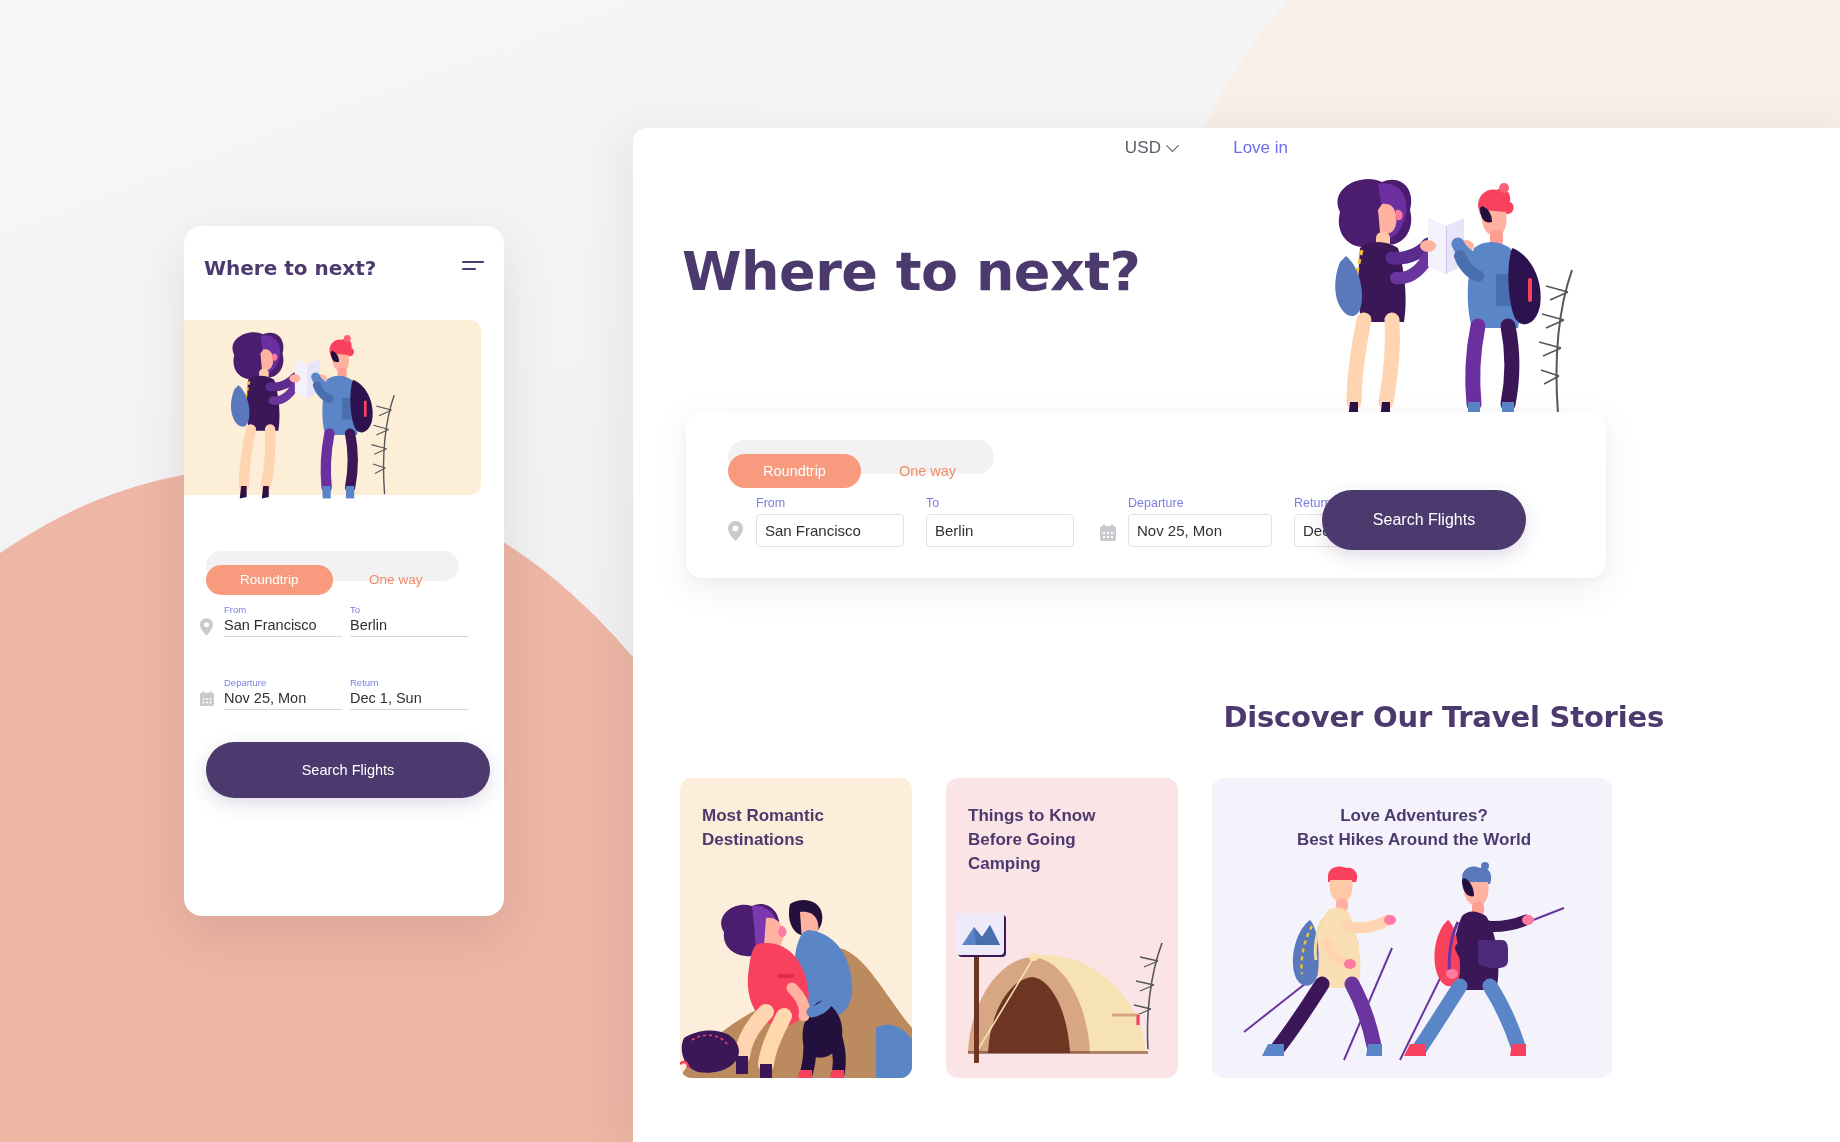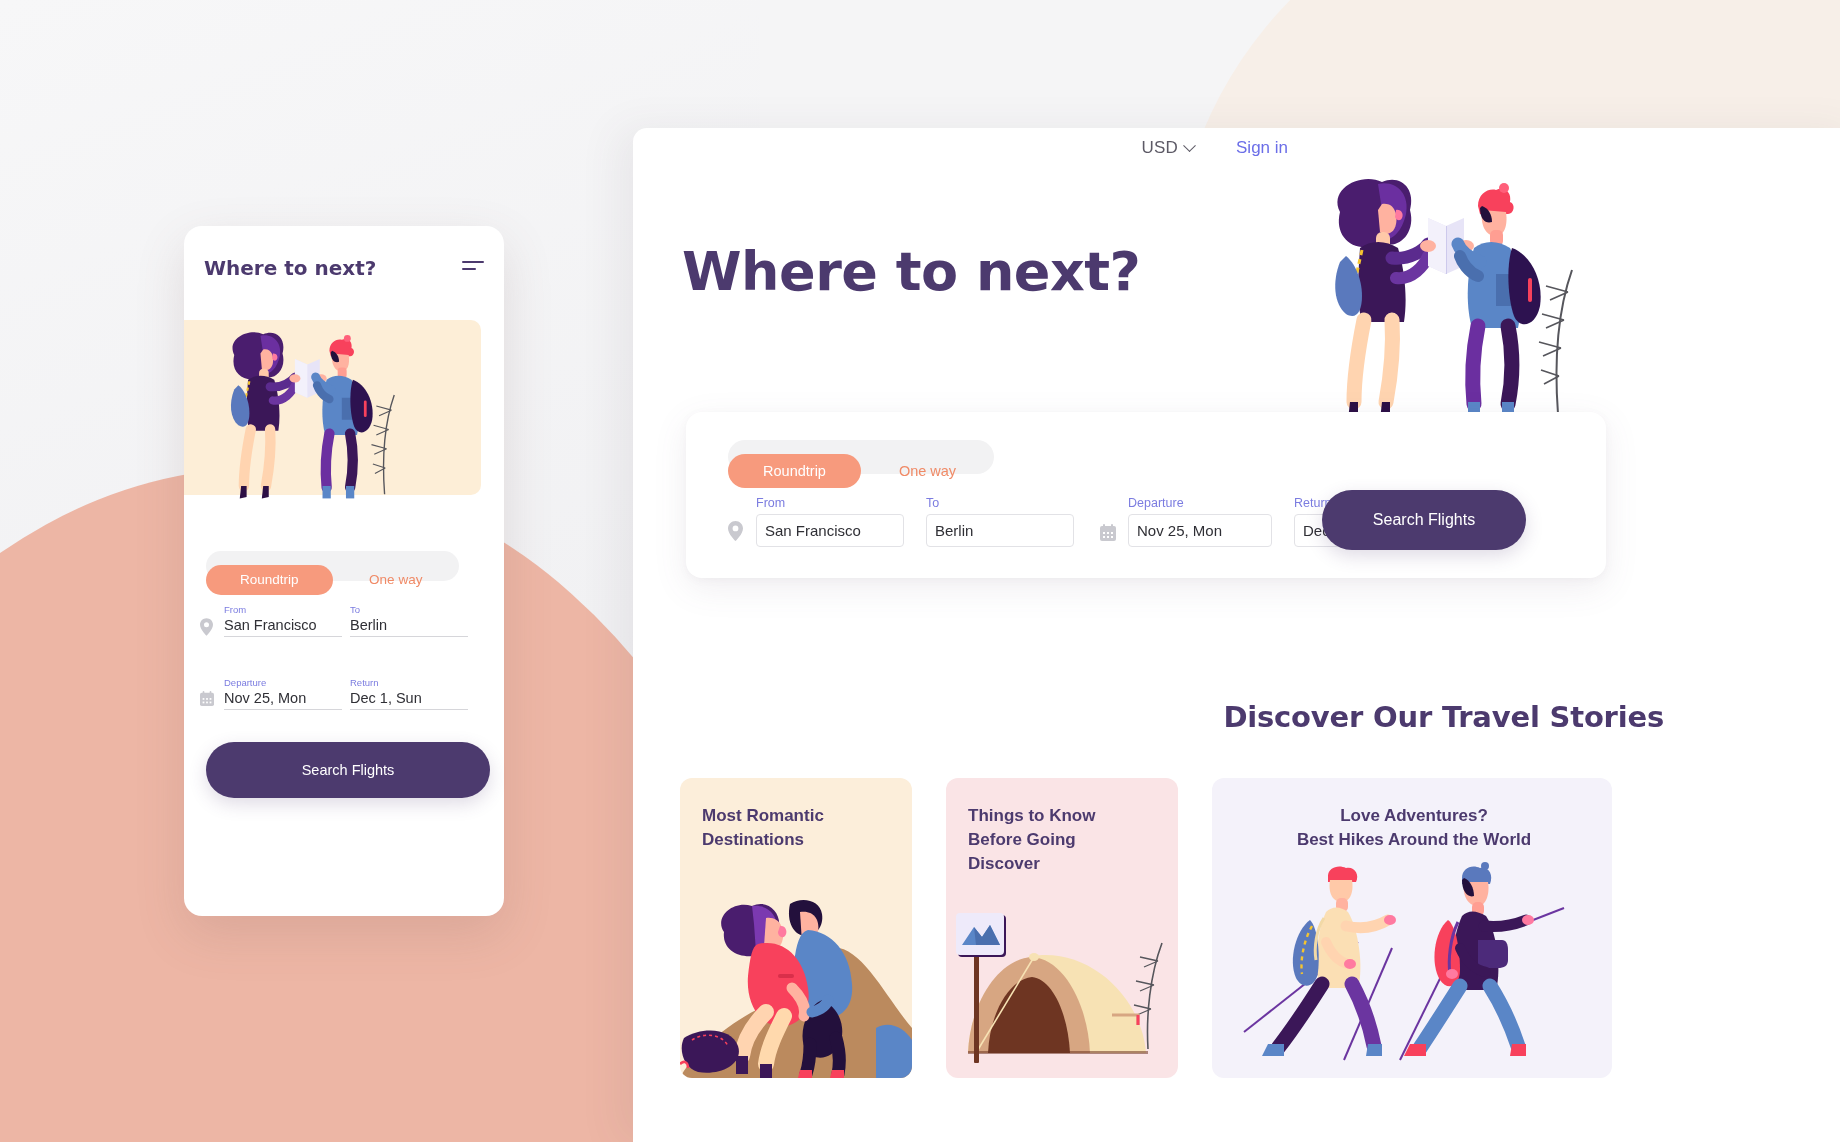--- a/index.html
+++ b/index.html
@@ -33,21 +33,21 @@
     position: absolute; left: 633px; top: 128px;
     width: 1232px; height: 1014px;
     background: #ffffff;
     border-radius: 14px 0 0 0;
     box-shadow: -16px 0 40px rgba(90,70,90,0.07);
   }
 
   
   .topbar {
     position: absolute; right: 552px; top: 138px;
-    display: flex; align-items: flex-end; gap: 42px;
+    display: flex; align-items: flex-end; gap: 56px;
     z-index: 40;
   }
   .currency {
     display: flex; align-items: center; gap: 7px;
     font-size: 17px; color: #5d5a66; letter-spacing: .2px;
     cursor: pointer;
   }
   .chev { width: 9px; height: 9px; border-right: 1.8px solid #5d5a66; border-bottom: 1.8px solid #5d5a66;
           transform: rotate(45deg) translate(-2px,-2px); }
   .signin { font-size: 17px; color: #6b6ee8; cursor: pointer; }
@@ -256,21 +256,21 @@
       <path d="M261 178 L239 172 M261 178 L243 186"></path>
       <path d="M259 206 L241 200 M259 206 L244 214"></path>
     </g>
   </svg>
 
   <div class="topbar">
     <div class="currency">
       <span>USD</span>
       <span class="chev"></span>
     </div>
-    <a class="signin">Sign in</a>
+    <a class="signin">Love in</a>
   </div>
 
   <div class="hero-title">Where to next?</div>
 
   <div class="search-card">
     <div class="toggle">
       <div class="toggle-opt active">Roundtrip</div>
       <div class="toggle-opt">One way</div>
     </div>
 
@@ -358,21 +358,21 @@
 
         <path d="M4 150 C22 138 52 140 58 158 C64 176 40 188 18 184 C4 180 -2 162 4 150Z" fill="#3b1758"></path>
         <path d="M12 152 C24 144 42 146 48 158" stroke="#f8415c" stroke-width="1.6" stroke-dasharray="3 3" fill="none"></path>
         <path d="M0 176 C4 172 8 174 8 180" stroke="#f8415c" stroke-width="2.5" fill="none"></path>
       </svg>
     </div>
 
     <div class="card c2">
       <div class="card-title">Things to Know
 Before Going
-Discover</div>
+Camping</div>
       <svg style="position:absolute;left:0;bottom:0" width="232" height="175" viewBox="0 0 232 175">
 
         <path d="M22 150 C24 96 56 54 96 52 C150 50 196 98 200 150 Z" fill="#f7e2b4"></path>
 
         <path d="M22 150 C24 100 52 56 86 54 C118 56 142 102 144 150 Z" fill="#d7a682"></path>
 
         <path d="M42 150 C44 108 64 76 86 74 C106 76 122 110 124 150 Z" fill="#6e3522"></path>
 
         <path d="M88 54 L30 150" stroke="#f7e2b4" stroke-width="1.6" fill="none"></path>
         <ellipse cx="88" cy="54" rx="5" ry="4" fill="#f7e2b4"></ellipse>

